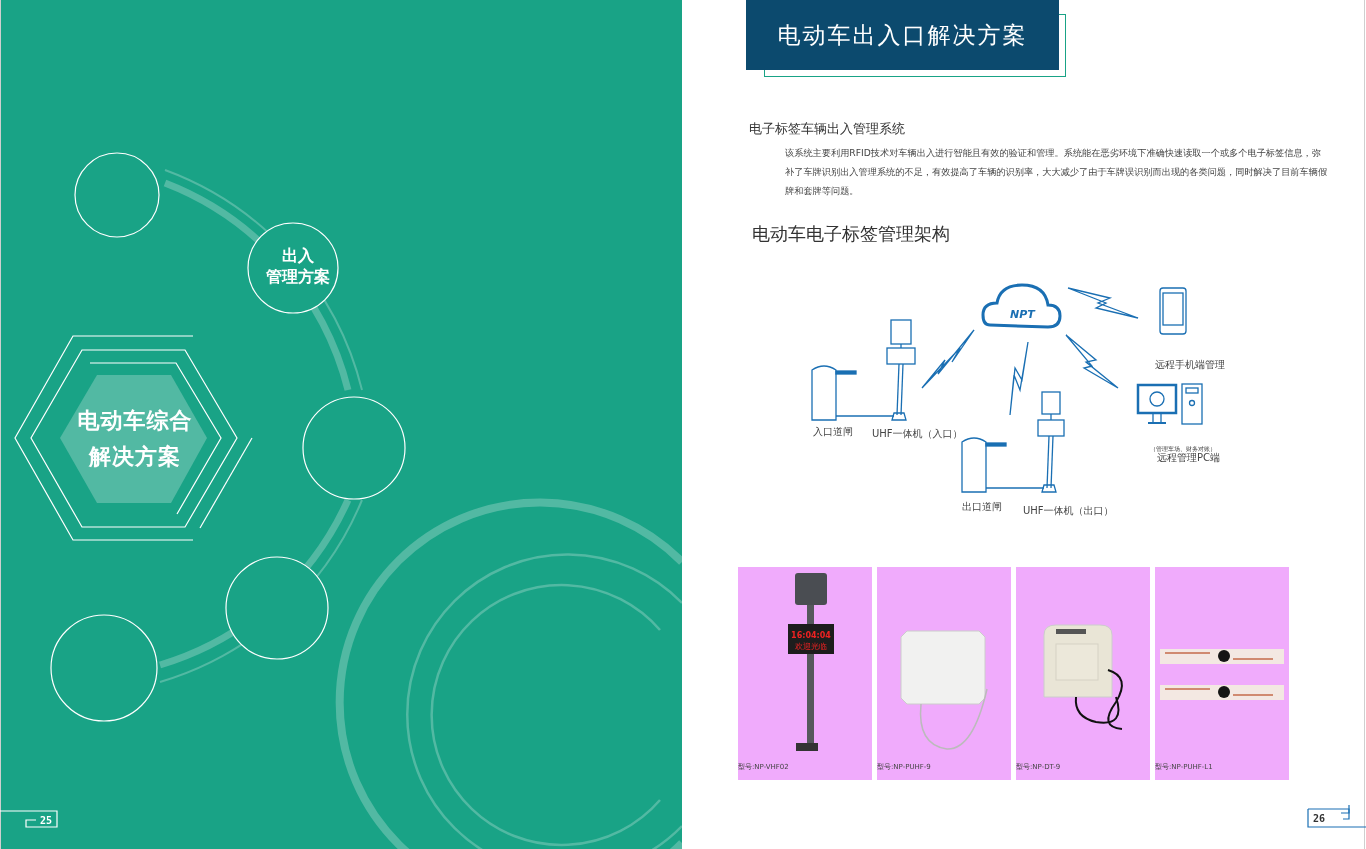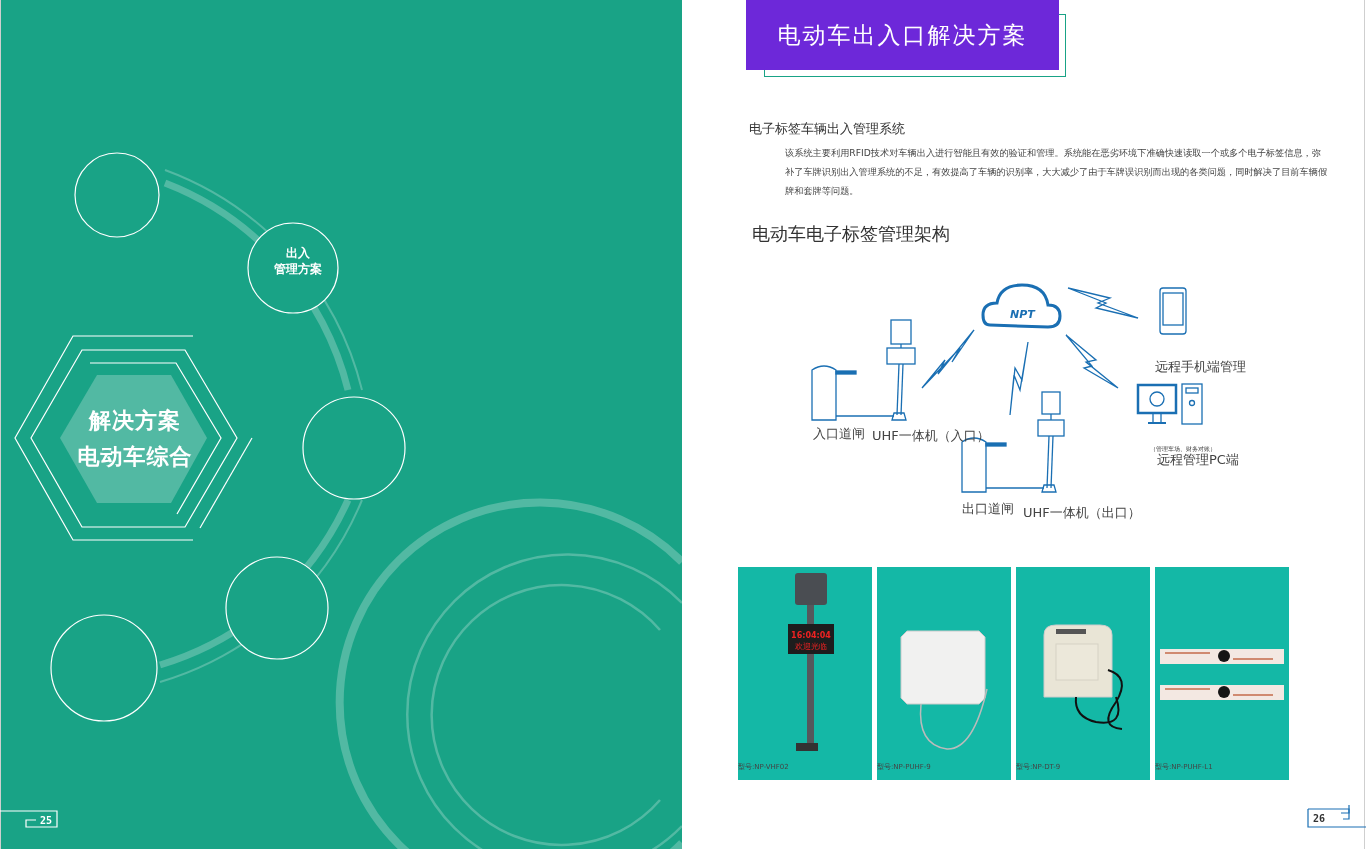--- a/index.html
+++ b/index.html
@@ -15,29 +15,29 @@
 
   .page-num { position: absolute; font-size: 10px; font-weight: bold; font-family: "DejaVu Sans Mono", monospace; }
   .pn-left { left: 40px; top: 815px; color: #fff; }
   .pn-right { left: 1313px; top: 813px; color: #333; }
 
   
   .right-page { position: absolute; left: 682px; top: 0; width: 684px; height: 849px; background: #fff; }
   .right-edge { position: absolute; right: 1px; top: 0; width: 1px; height: 849px; background: #cfcfcf; }
 
   .title-box-outline { position: absolute; left: 764px; top: 14px; width: 302px; height: 63px; border: 1.5px solid #19a386; }
-  .title-box { position: absolute; left: 746px; top: 0; width: 313px; height: 70px; background: #6d28d9; color: #fff; font-size: 23px; display: flex; align-items: center; justify-content: center; letter-spacing: 2px; }
+  .title-box { position: absolute; left: 746px; top: 0; width: 313px; height: 70px; background: #0c4a6e; color: #fff; font-size: 23px; display: flex; align-items: center; justify-content: center; letter-spacing: 2px; }
 
   .section-title { position: absolute; left: 749px; top: 120px; font-size: 13px; color: #333; }
   .paragraph { position: absolute; left: 749px; top: 143px; width: 545px; font-size: 9.2px; line-height: 19px; color: #444; margin-left: 36px; }
   .arch-title { position: absolute; left: 752px; top: 222px; font-size: 18px; color: #333; }
 
-  .diag-label { position: absolute; font-size: 13px; color: #444; white-space: nowrap; }
+  .diag-label { position: absolute; font-size: 10px; color: #444; white-space: nowrap; }
 
-  .product { position: absolute; top: 567px; width: 134px; height: 213px; background: #14b8a6; }
+  .product { position: absolute; top: 567px; width: 134px; height: 213px; background: #f0abfc; }
   .product .caption { position: absolute; left: 0; bottom: 8px; width: 100%; text-align: left; font-size: 7px; color: #444; }
   .product svg { position: absolute; left: 0; top: 0; }
 </style>
 </head>
 <body>
 
 <div class="left-page">
   <div class="edge"></div>
   <svg class="deco-svg" width="682" height="849">
 
@@ -60,25 +60,25 @@
     <polygon points="97,375 171,375 207,438 171,503 97,503 60,438" fill="#52b9a3"></polygon>
 
     <path d="M 682 562 A 200 200 0 1 0 682 843" fill="none" stroke="#52b9a3" stroke-width="8"></path>
     <path d="M 682 603 A 160 160 0 1 0 682 826" fill="none" stroke="#52b9a3" stroke-width="2.5"></path>
     <path d="M 660 630 A 130 130 0 1 0 660 800" fill="none" stroke="#52b9a3" stroke-width="2.5"></path>
 
     <polyline points="0,811 57,811 57,827 26,827 26,820 36,820" fill="none" stroke="#fff" stroke-width="1.2"></polyline>
   </svg>
 
   <div class="hex-title">
+    <div>电动车综合</div>
     <div>解决方案</div>
-    <div>电动车综合</div>
   </div>
 
-  <div class="circle-label" style="left:248px; top:246px; width:100px; font-size:12px;">
+  <div class="circle-label" style="left:248px; top:246px; width:100px; font-size:16px;">
     <div>出入</div>
     <div>管理方案</div>
   </div>
 
   <div class="page-num pn-left">25</div>
 </div>
 
 <div class="right-page">
   <div class="right-edge"></div>
 </div>

